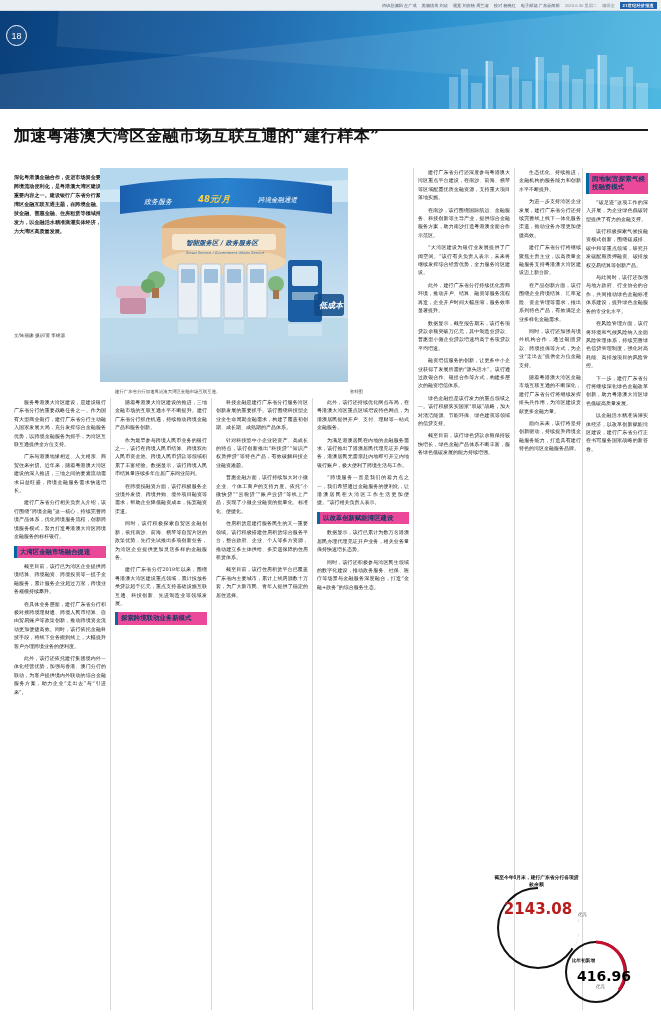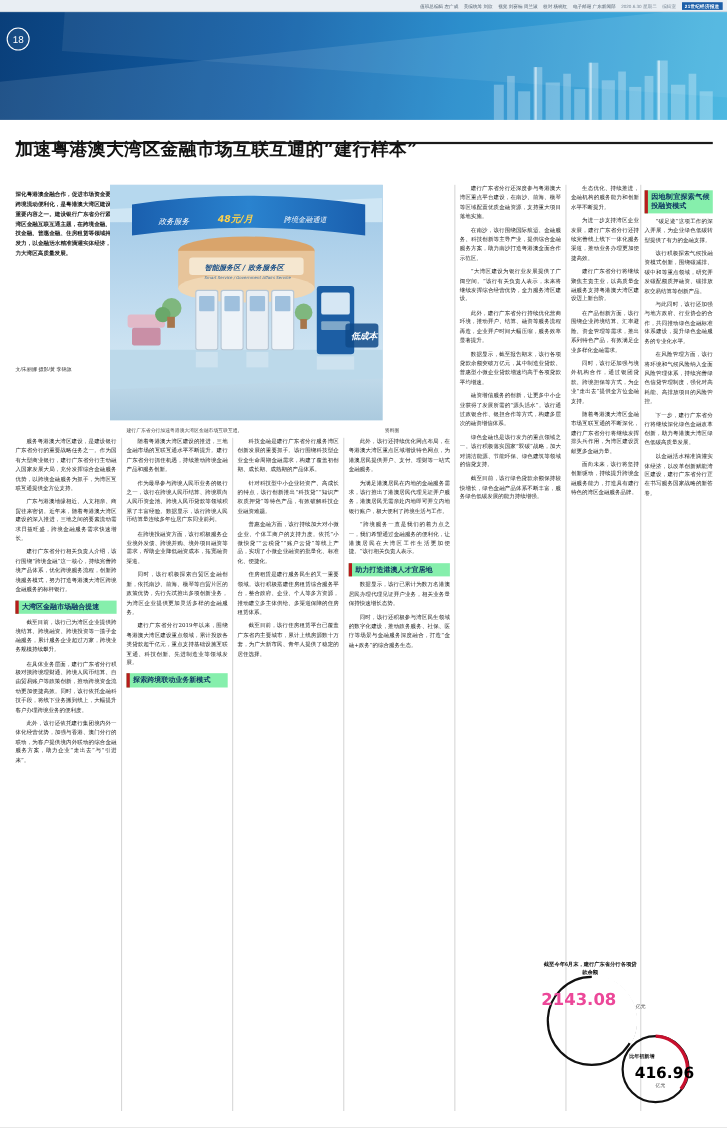--- a/index.html
+++ b/index.html
@@ -78,21 +78,21 @@
     position:absolute;left:115px;top:389px;width:248px;font-size:4.4px;color:#444;
     display:flex;justify-content:space-between;
   }
   
   .col{
     position:absolute;font-size:5px;line-height:8.4px;color:#181818;text-align:justify;
     font-family:"DejaVu Serif","Liberation Serif",serif;
   }
   .col p{margin:0 0 4px 0;text-indent:10px;}
   .subbar{
-    display:block;background:#86efac;border-left:3px solid #b91c1c;padding:2px 3px;
+    display:block;background:#ec4899;border-left:3px solid #0369a1;padding:2px 3px;
     font-weight:bold;font-size:6.4px;margin:5px 0 4px 0;color:#103a63;
     font-family:"DejaVu Sans","Liberation Sans",sans-serif;
   }
   
   #c1{left:14px;top:398px;width:92px;height:614px;}
   #c2{left:115px;top:398px;width:92px;height:614px;}
   #c3{left:216px;top:398px;width:92px;height:614px;}
   #c4{left:317px;top:398px;width:92px;height:614px;}
   #c5{left:418px;top:168px;width:92px;height:844px;}
   #c6{left:519px;top:168px;width:62px;height:844px;}
@@ -101,22 +101,22 @@
   
   .info{
     position:absolute;left:486px;top:872px;width:162px;height:140px;
     border:0;
   }
   .info .cap{
     position:absolute;left:8px;top:2px;width:85px;font-size:4.8px;line-height:7px;
     color:#111;font-weight:bold;text-align:center;
   }
   .info .big{
-    position:absolute;left:6px;top:28px;width:92px;text-align:left;
-    font-size:15px;font-weight:bold;color:#ec4899;
+    position:absolute;left:6px;top:28px;width:92px;text-align:center;
+    font-size:15px;font-weight:bold;color:#b91c1c;
     font-family:"DejaVu Sans","Liberation Sans",sans-serif;
   }
   .info .unit1{position:absolute;left:92px;top:40px;font-size:4.4px;color:#333;}
   .info .big2{
     position:absolute;left:78px;top:96px;width:80px;text-align:center;
     font-size:14px;font-weight:bold;color:#000000;
     font-family:"DejaVu Sans","Liberation Sans",sans-serif;
   }
   .info .lbl2{position:absolute;left:86px;top:86px;font-size:4.6px;color:#111;font-weight:bold;}
   .info .unit2{position:absolute;left:110px;top:112px;font-size:4.4px;color:#333;}
@@ -278,21 +278,21 @@
     <p>针对科技型中小企业轻资产、高成长的特点，该行创新推出“科技贷”“知识产权质押贷”等特色产品，有效破解科技企业融资难题。</p>
     <p>普惠金融方面，该行持续加大对小微企业、个体工商户的支持力度。依托“小微快贷”“云税贷”“账户云贷”等线上产品，实现了小微企业融资的批量化、标准化、便捷化。</p>
     <p>住房租赁是建行服务民生的又一重要领域。该行积极搭建住房租赁综合服务平台，整合政府、企业、个人等多方资源，推动建立多主体供给、多渠道保障的住房租赁体系。</p>
     <p>截至目前，该行住房租赁平台已覆盖广东省内主要城市，累计上线房源数十万套，为广大新市民、青年人提供了稳定的居住选择。</p>
   </div>
 
   <div class="col" id="c4">
     <p>此外，该行还持续优化网点布局，在粤港澳大湾区重点区域增设特色网点，为港澳居民提供开户、支付、理财等一站式金融服务。</p>
     <p>为满足港澳居民在内地的金融服务需求，该行推出了港澳居民代理见证开户服务，港澳居民无需亲赴内地即可开立内地银行账户，极大便利了跨境生活与工作。</p>
     <p>“跨境服务一直是我们的着力点之一，我们希望通过金融服务的便利化，让港澳居民在大湾区工作生活更加便捷。”该行相关负责人表示。</p>
-    <span class="subbar">助力打造港澳人才宜居地</span>
+    <span class="subbar">以改革创新赋能湾区建设</span>
     <p>数据显示，该行已累计为数万名港澳居民办理代理见证开户业务，相关业务量保持快速增长态势。</p>
     <p>同时，该行还积极参与湾区民生领域的数字化建设，推动政务服务、社保、医疗等场景与金融服务深度融合，打造“金融+政务”的综合服务生态。</p>
   </div>
 
   <div class="col" id="c5">
     <p>建行广东省分行还深度参与粤港澳大湾区重点平台建设，在南沙、前海、横琴等区域配置优质金融资源，支持重大项目落地实施。</p>
     <p>在南沙，该行围绕国际航运、金融服务、科技创新等主导产业，提供综合金融服务方案，助力南沙打造粤港澳全面合作示范区。</p>
     <p>“大湾区建设为银行业发展提供了广阔空间。”该行有关负责人表示，未来将继续发挥综合经营优势，全力服务湾区建设。</p>
     <p>此外，建行广东省分行持续优化营商环境，推动开户、结算、融资等服务流程再造，企业开户时间大幅压缩，服务效率显著提升。</p>
     <p>数据显示，截至报告期末，该行各项贷款余额突破万亿元，其中制造业贷款、普惠型小微企业贷款增速均高于各项贷款平均增速。</p>

